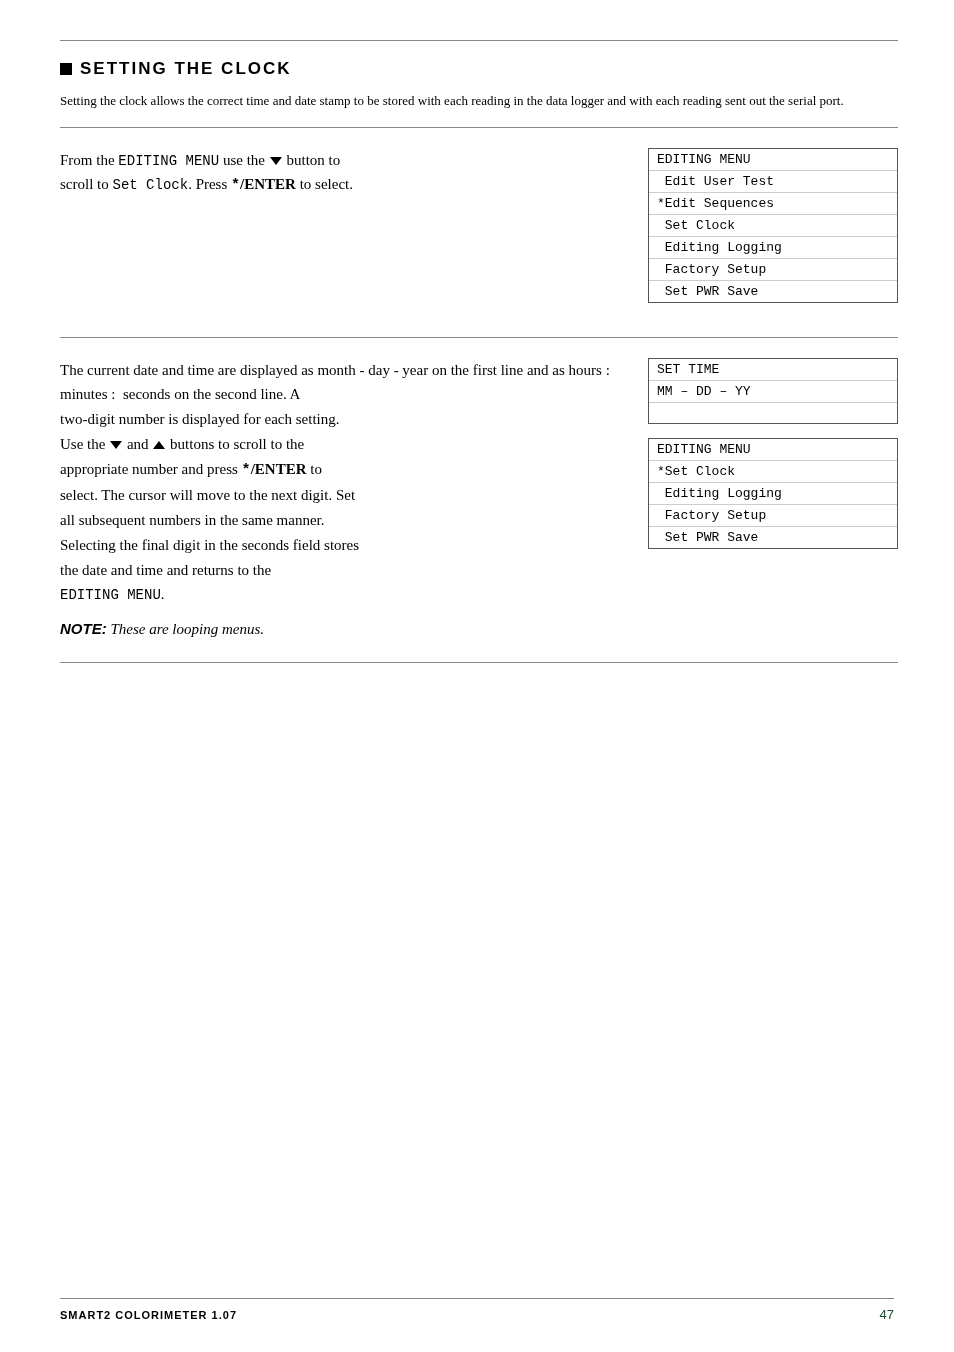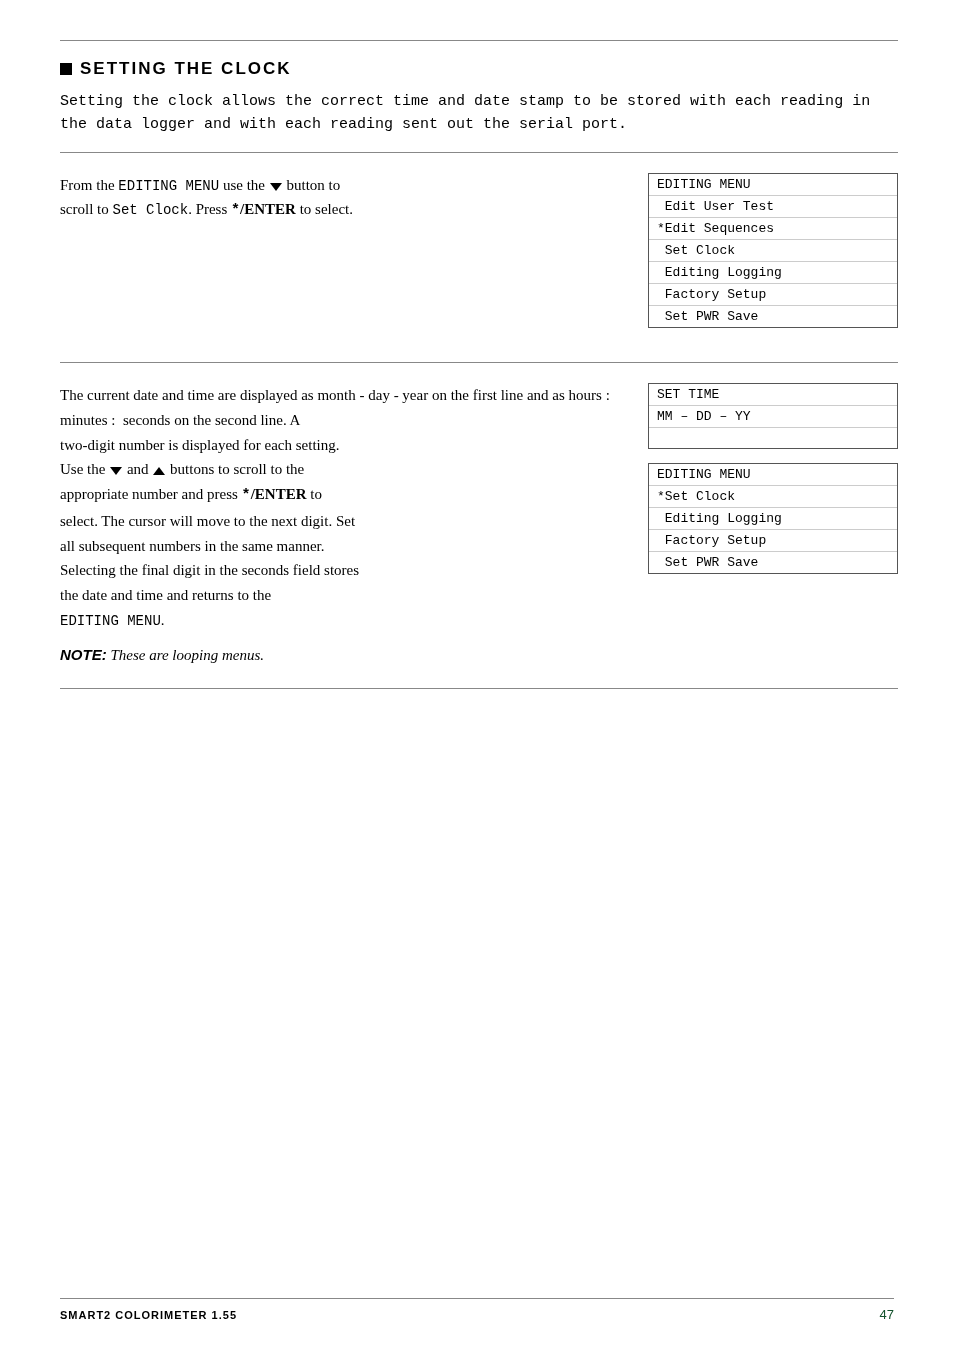--- a/index.html
+++ b/index.html
@@ -39,24 +39,23 @@
 
     .heading-text {
       font-family: Arial, Helvetica, sans-serif;
       font-weight: 900;
       font-size: 17px;
       letter-spacing: 2px;
       text-transform: uppercase;
     }
 
     .intro-text {
-      font-size: 15px;
+      font-size: 13px;
       line-height: 1.5;
       margin-bottom: 16px;
-      font-family: Liberation Mono, monospace;
     }
 
     .divider {
       border: none;
       border-top: 1px solid #888;
       margin: 0 0 0 0;
     }
 
     
     .panel-row {
@@ -284,17 +283,17 @@
         <div class="lcd-row lcd-title">EDITING MENU</div>
         <div class="lcd-row lcd-selected">*Set Clock</div>
         <div class="lcd-row">&nbsp;Editing Logging</div>
         <div class="lcd-row">&nbsp;Factory Setup</div>
         <div class="lcd-row">&nbsp;Set PWR Save</div>
       </div>
     </div>
   </div>
 
   <div class="footer">
-    <span class="footer-left">SMART2 COLORIMETER  1.55</span>
+    <span class="footer-left">SMART2 COLORIMETER  1.07</span>
     <span class="footer-right">47</span>
   </div>
 
 </div>
 
 </body></html>

